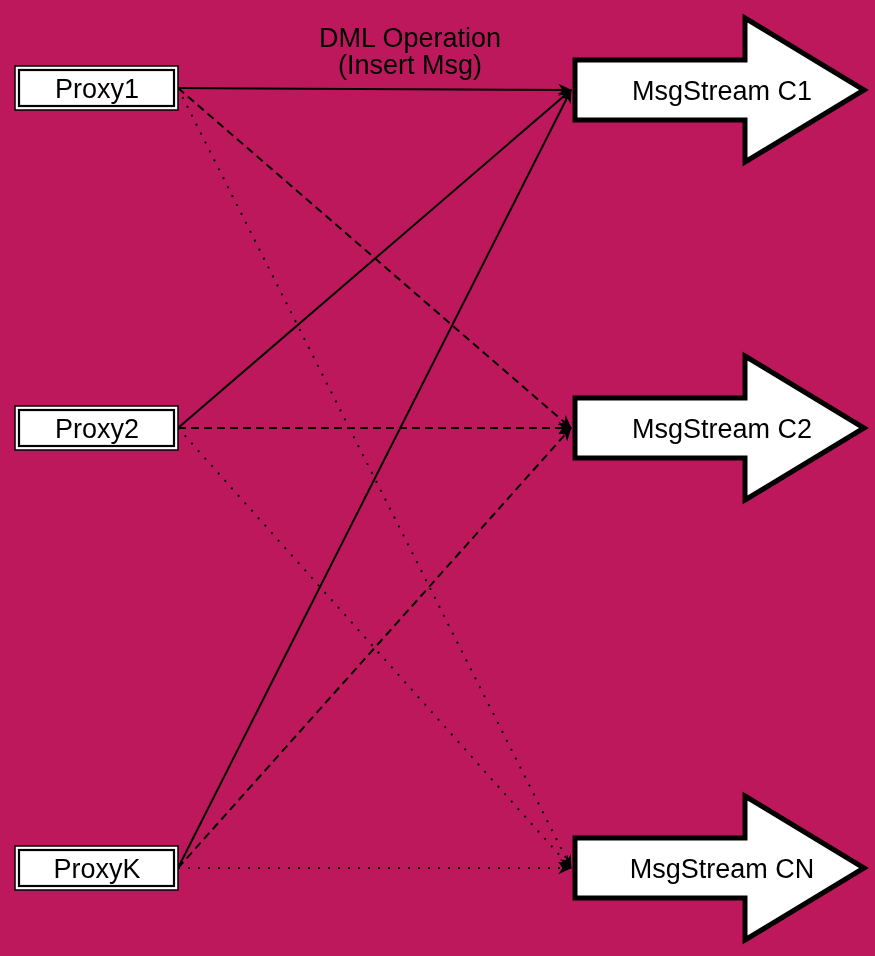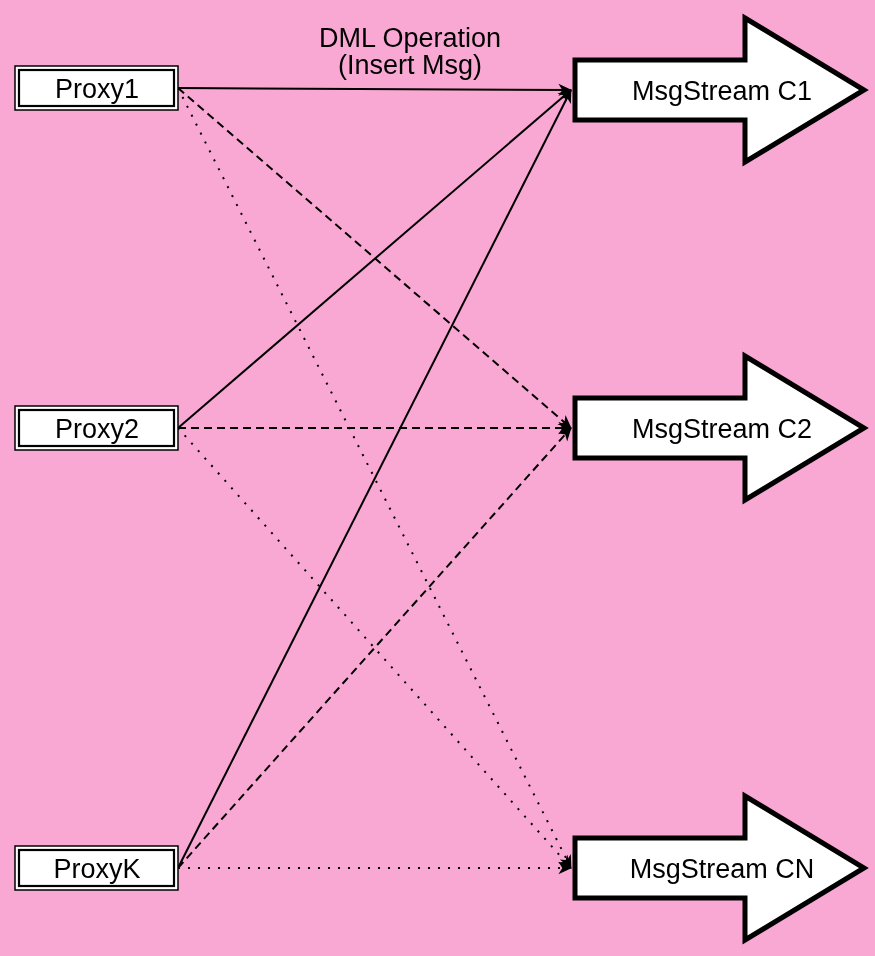--- a/index.html
+++ b/index.html
@@ -4,21 +4,21 @@
 <style>
   html, body {
     margin: 0;
     padding: 0;
     background: #ffffff;
   }
   .canvas {
     position: relative;
     width: 875px;
     height: 956px;
-    background: #f9a8d4;
+    background: #be185d;
     overflow: hidden;
   }
   svg {
     display: block;
     font-family: "Liberation Sans", "DejaVu Sans", sans-serif;
   }
   .diagram-text {
     font-size: 27px;
     fill: #000000;
   }

